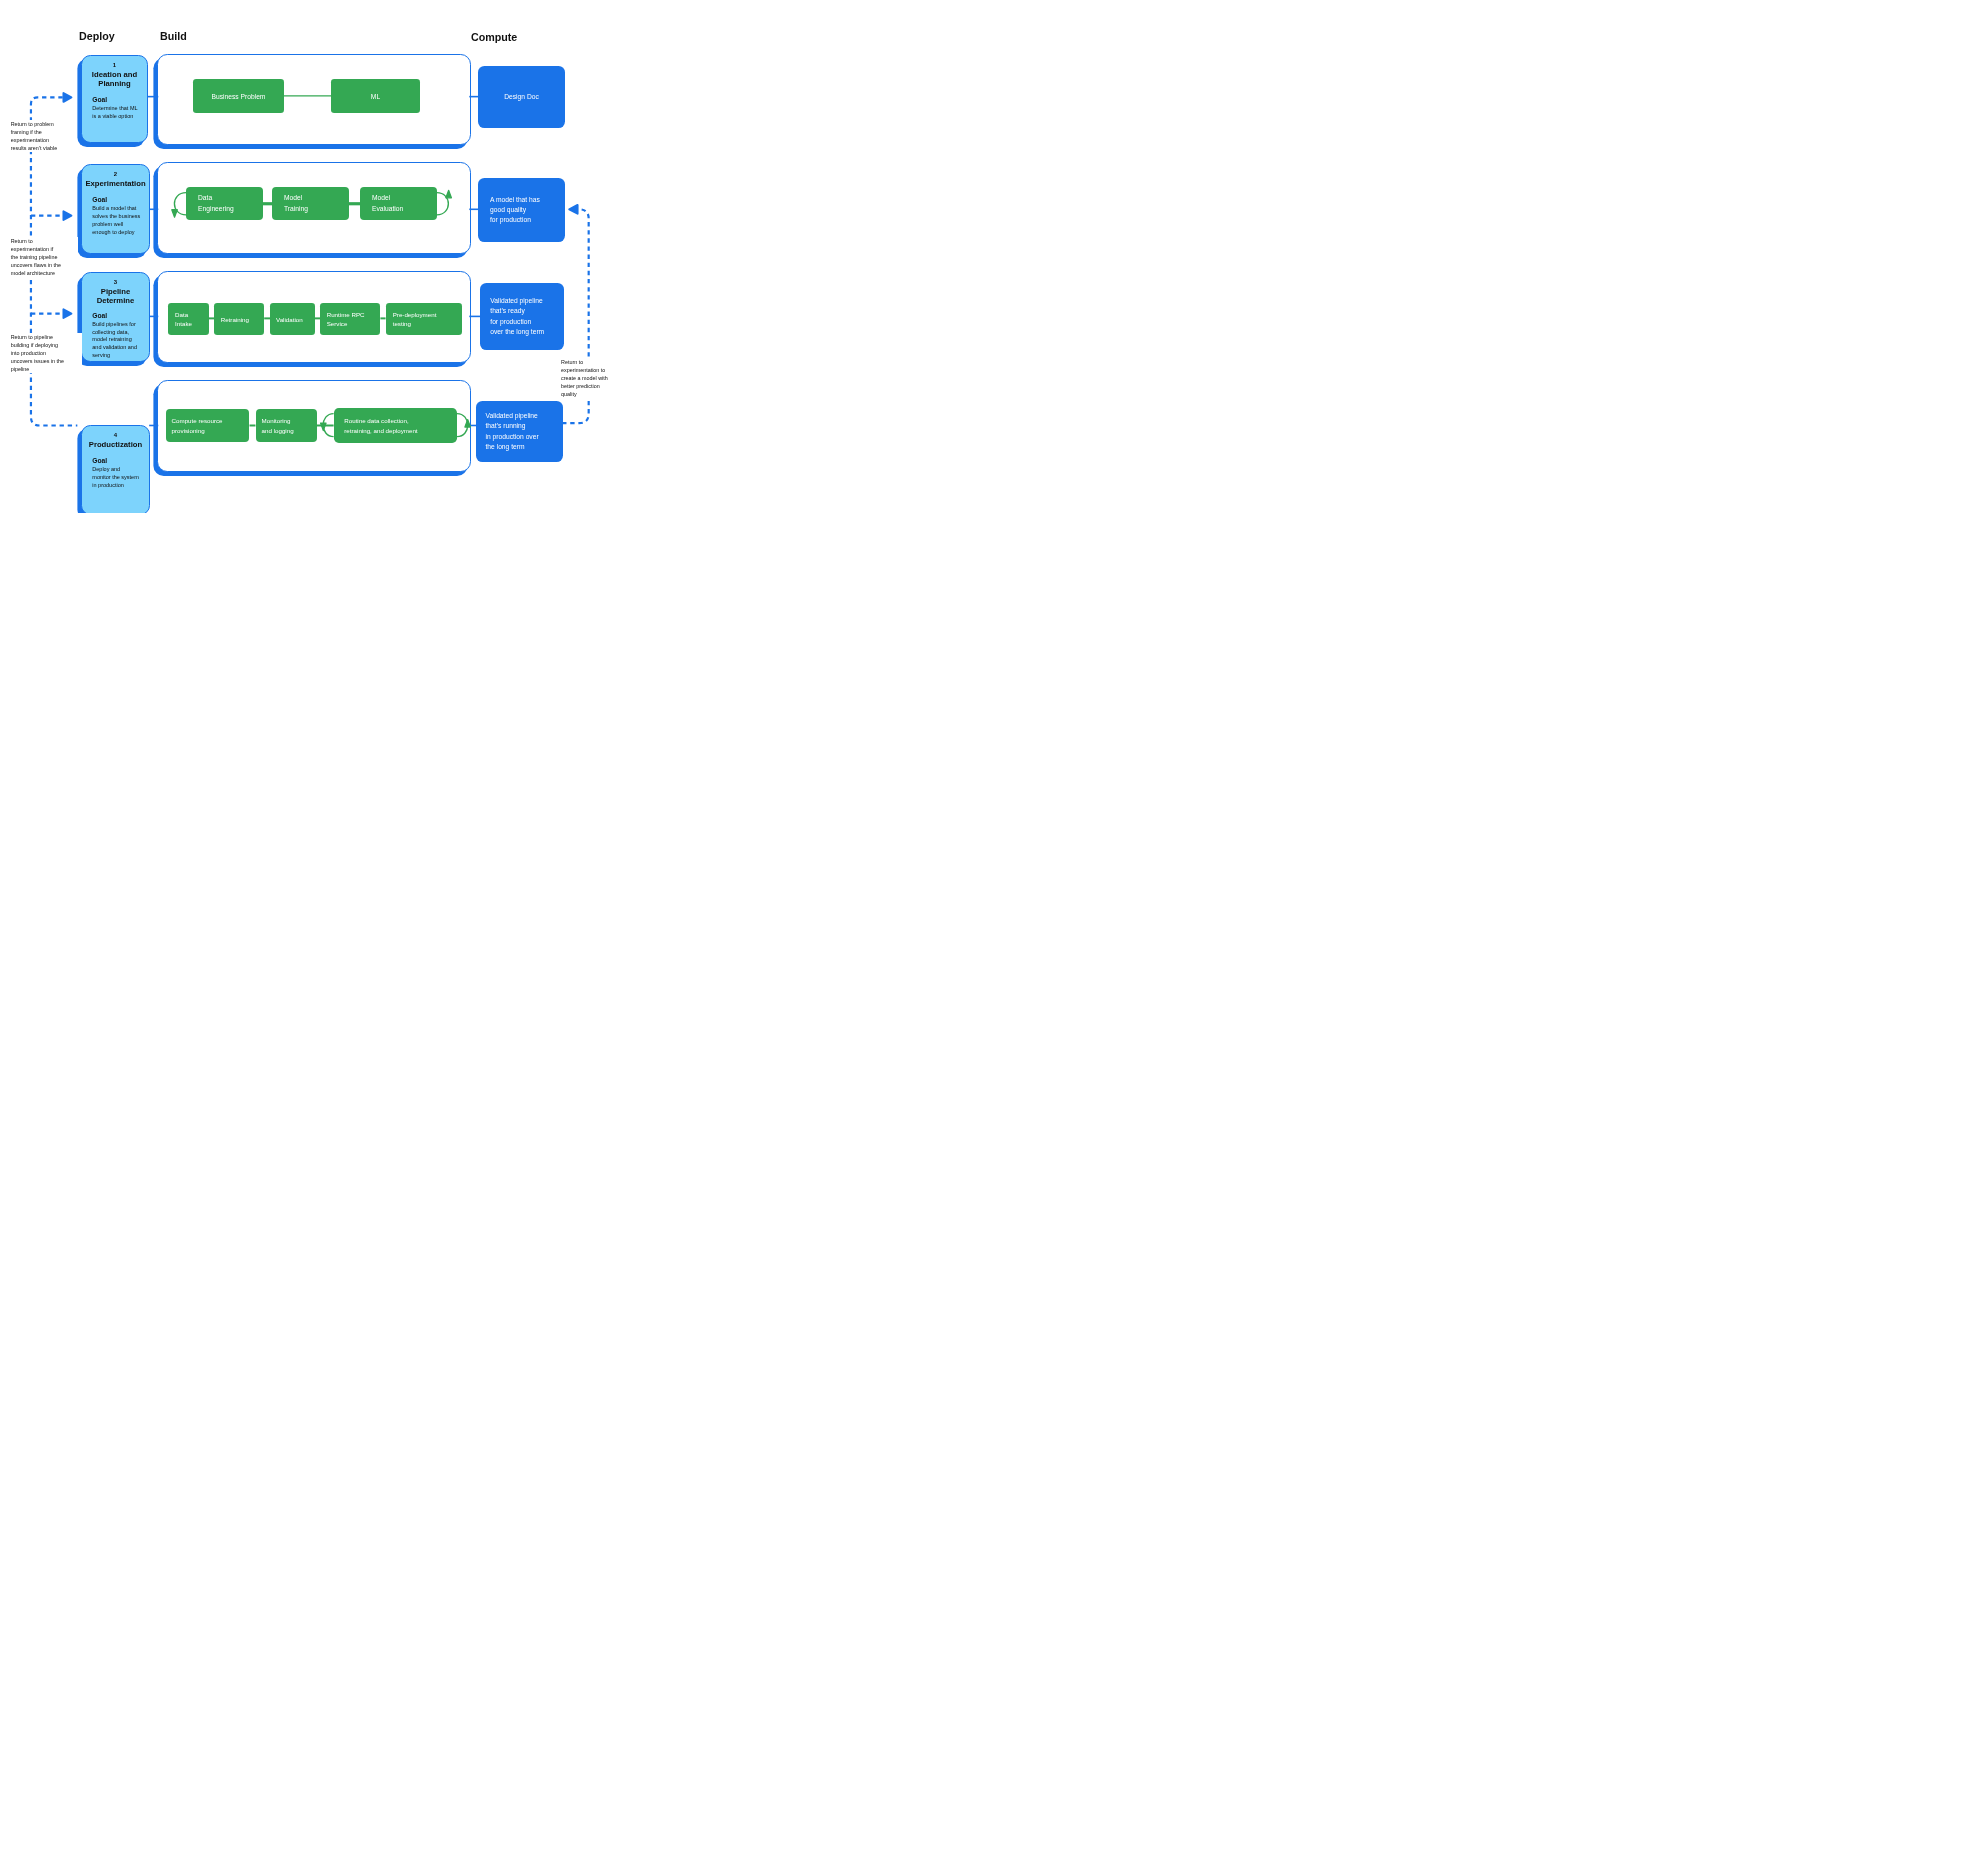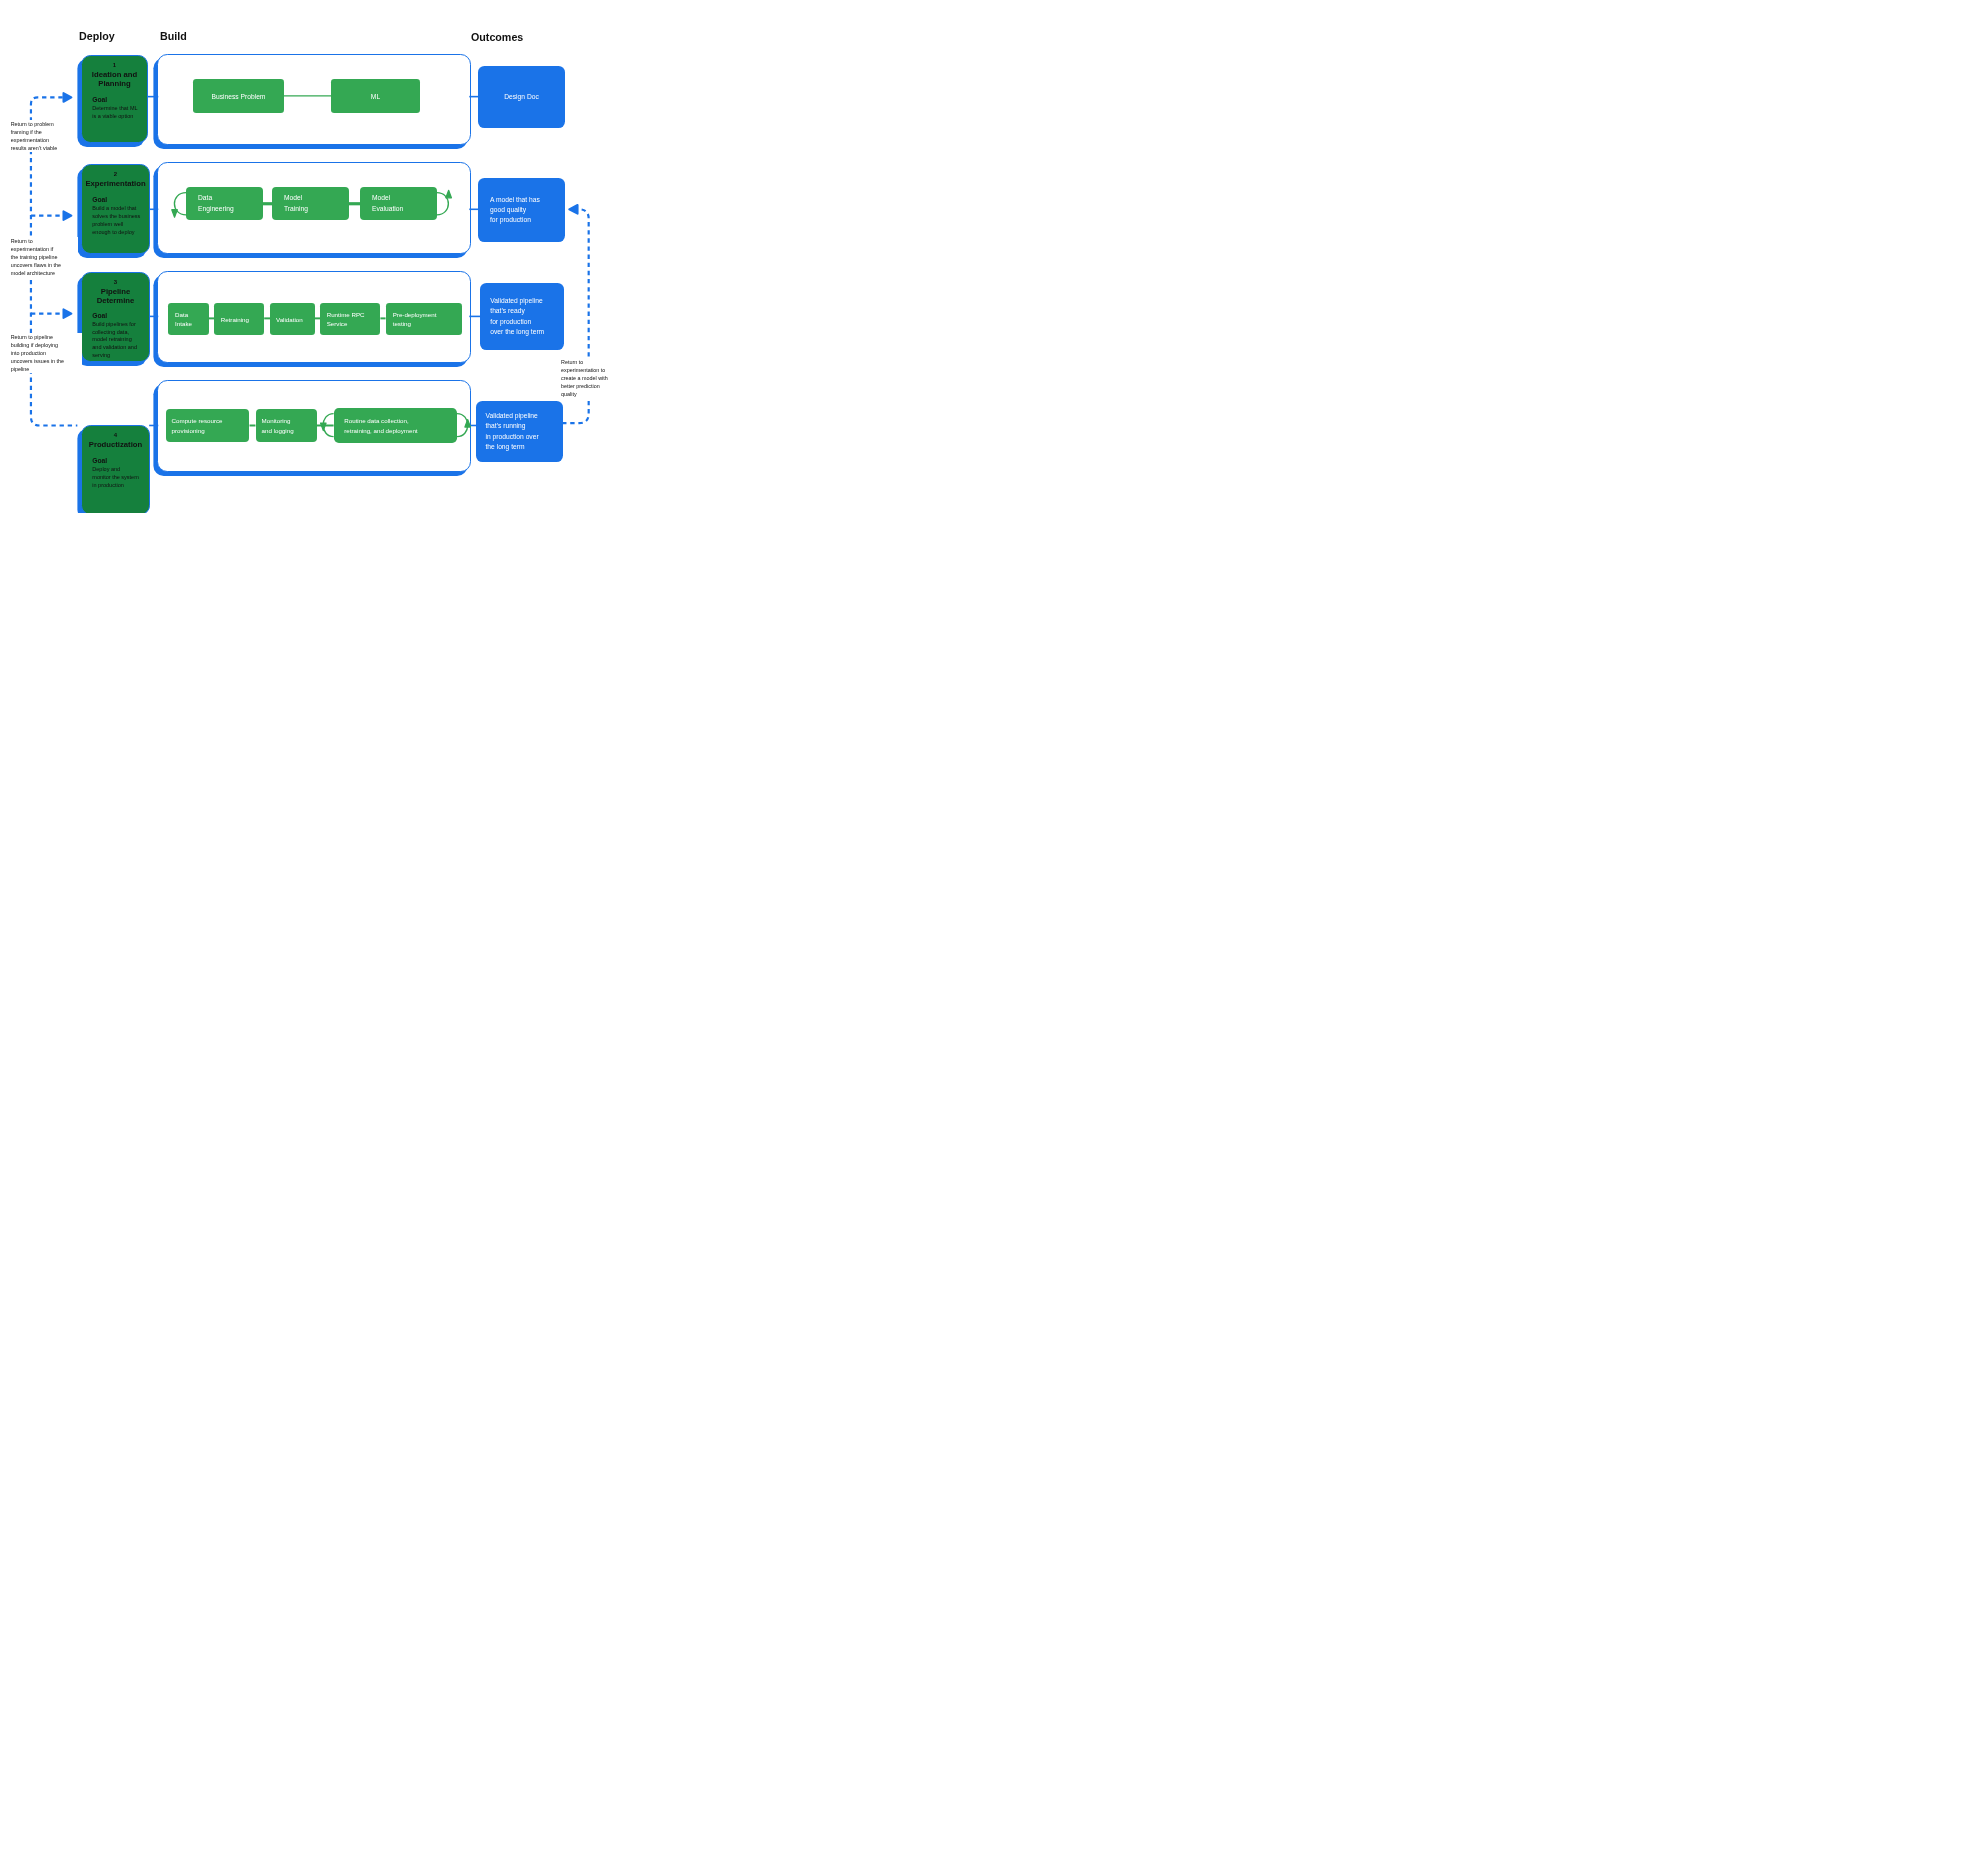--- a/index.html
+++ b/index.html
@@ -6,21 +6,21 @@
     --blue:#1a73e8;
     --green:#34a853;
     --ink:#111111;
   }
   html,body{margin:0;padding:0;background:#fff;}
   body{font-family:"Liberation Sans","DejaVu Sans",sans-serif;color:var(--ink);}
   .canvas{position:relative;width:622px;height:513px;background:#fff;overflow:hidden;}
 
   .hdr{position:absolute;font-size:10.7px;font-weight:700;color:#111;z-index:4;}
 
-  .pcard{position:absolute;background:#15803d;border:1.6px solid var(--blue);border-radius:9.5px;
+  .pcard{position:absolute;background:#7dd3fc;border:1.6px solid var(--blue);border-radius:9.5px;
          box-shadow:-3.6px 4px 0 0 var(--blue);z-index:2;box-sizing:border-box;}
   .pnum{text-align:center;font-weight:700;font-size:6px;margin-top:5.6px;}
   .ptitle{text-align:center;font-weight:700;font-size:7.7px;line-height:1.18;margin-top:2px;white-space:pre-line;}
   .pgoal{margin:8.7px 4px 0 10.3px;}
   .glabel{font-weight:700;font-size:6.7px;margin-bottom:2px;}
   .gtext{font-size:5.5px;line-height:1.42;white-space:pre-line;}
 
   .tpanel{position:absolute;background:#fff;border:1.6px solid var(--blue);border-radius:10.3px;
           box-shadow:-3.6px 4px 0 0 var(--blue);z-index:2;box-sizing:border-box;}
 
@@ -46,21 +46,21 @@
   .bhead{fill:var(--blue);stroke:var(--blue);stroke-width:5;stroke-linejoin:round;}
   .ghead{fill:var(--green);stroke:var(--green);stroke-width:3;stroke-linejoin:round;}
 </style>
 </head>
 <body>
 
 <div class="canvas">
 
   <div class="hdr" style="left:79px;top:30px;">Deploy</div>
   <div class="hdr" style="left:160px;top:30px;">Build</div>
-  <div class="hdr" style="left:471px;top:31px;">Outcomes</div>
+  <div class="hdr" style="left:471px;top:31px;">Compute</div>
 
   <div class="pcard" style="left:81px;top:55px;width:67px;height:88px;">
     <div class="pnum">1</div>
     <div class="ptitle">Ideation and
 Planning</div>
     <div class="pgoal">
       <div class="glabel">Goal</div>
       <div class="gtext">Determine that ML
 is a viable option</div>
     </div>

